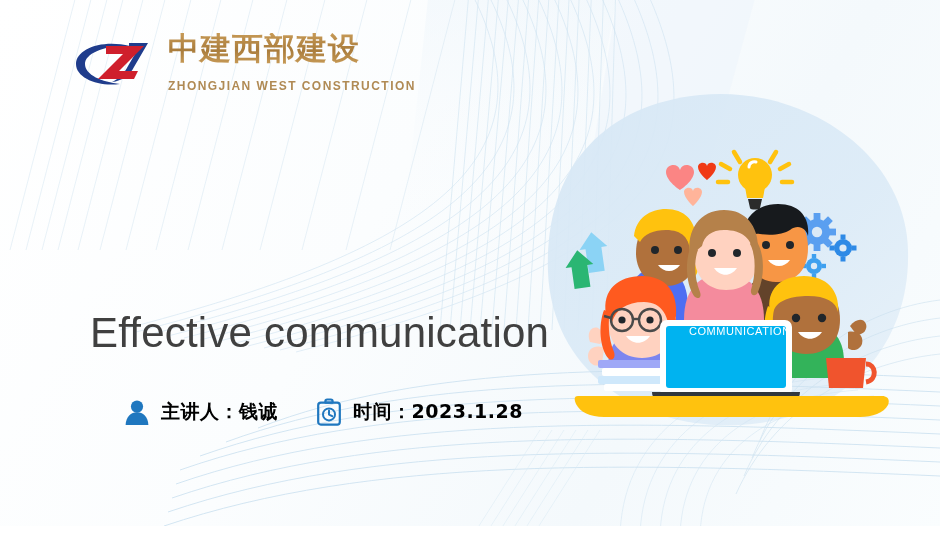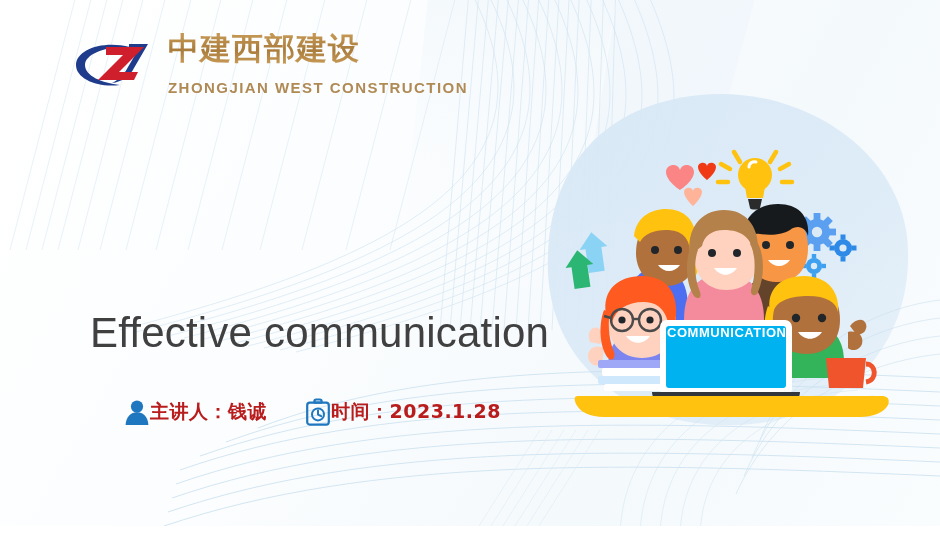--- a/index.html
+++ b/index.html
@@ -65,21 +65,21 @@
     color: #b88a4a;
     background: linear-gradient(180deg, #c79a56 0%, #a97c3c 55%, #c79a56 100%);
     -webkit-background-clip: text;
     background-clip: text;
     -webkit-text-fill-color: transparent;
     white-space: nowrap;
     font-family: "DejaVu Sans", "Liberation Sans", sans-serif;
   }
   .logo-en {
     margin-top: 16px;
-    font-size: 15px;
+    font-size: 12px;
     font-weight: bold;
     letter-spacing: 1.45px;
     color: #b08a54;
     white-space: nowrap;
   }
 
   
   .title-cn {
     position: absolute;
     left: 88px;
@@ -117,45 +117,46 @@
     display: flex;
     align-items: center;
   }
   .meta-icon {
     width: 26px;
     height: 28px;
     flex: none;
     display: block;
   }
   .meta-label {
+    margin-left: 11px;
     font-size: 19px;
     font-weight: bold;
-    color: #b91c1c;
+    color: #000000;
     letter-spacing: 0.5px;
     font-family: "DejaVu Sans", "Liberation Sans", sans-serif;
   }
   .meta-gap { width: 38px; }
 
   
   .illus {
     position: absolute;
     left: 560px;
     top: 120px;
     width: 340px;
     height: 300px;
   }
   .illus svg { display: block; }
   .laptop-caption {
     position: absolute;
-    left: 667px;
+    left: 689px;
     top: 325px;
     width: 98px;
     text-align: center;
-    font-size: 13px;
-    font-weight: bold;
+    font-size: 11px;
+    font-weight: normal;
     letter-spacing: 0.55px;
     color: #ffffff;
     pointer-events: none;
   }
 </style>
 </head>
 <body>
 
 <div id="slide">
 

